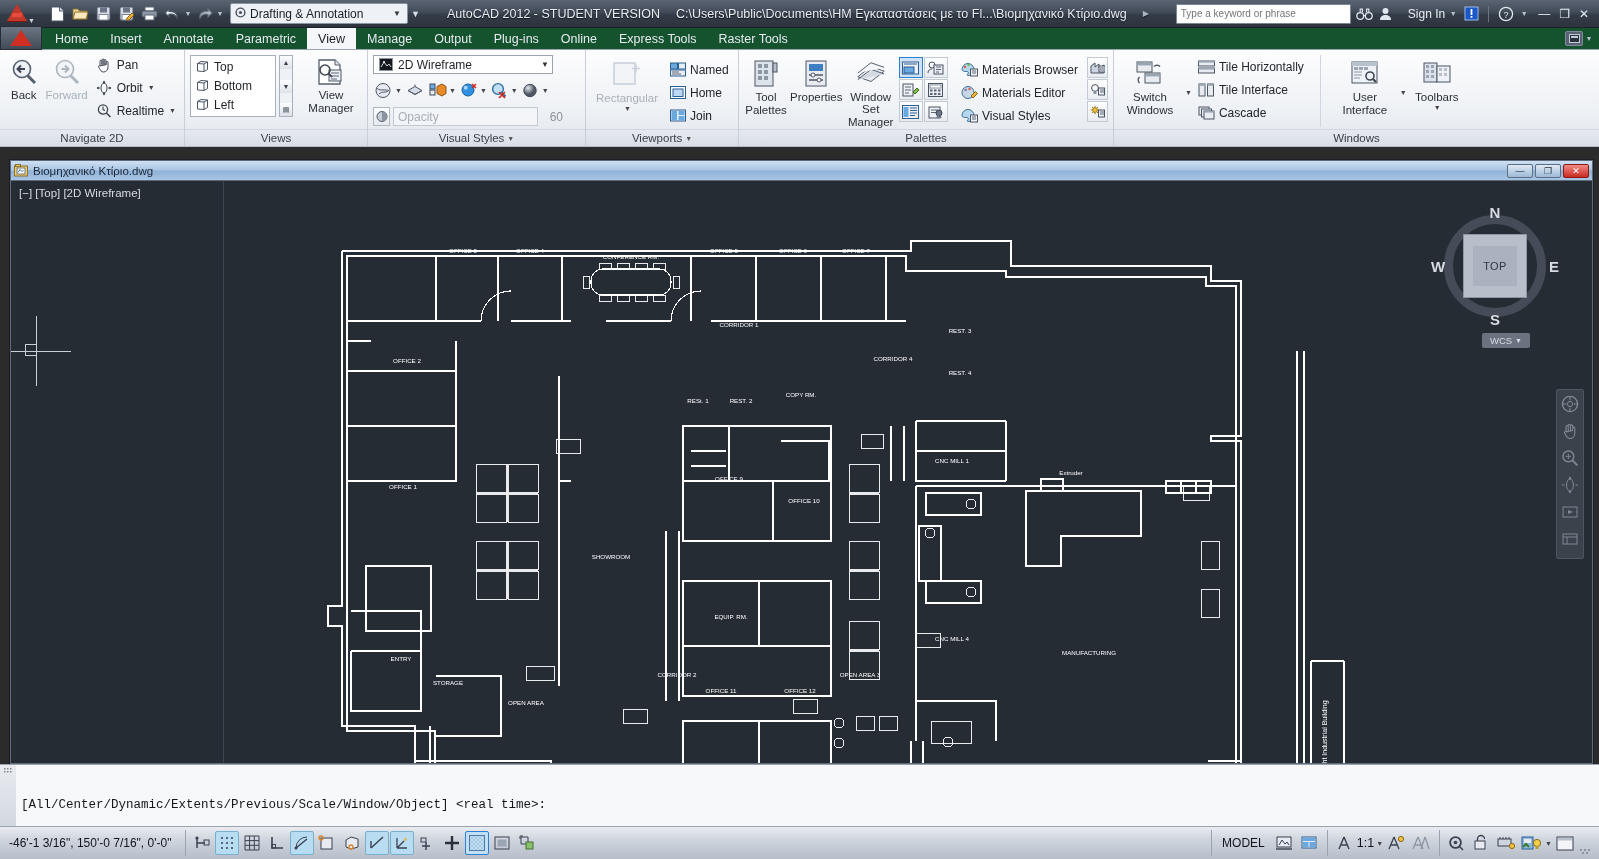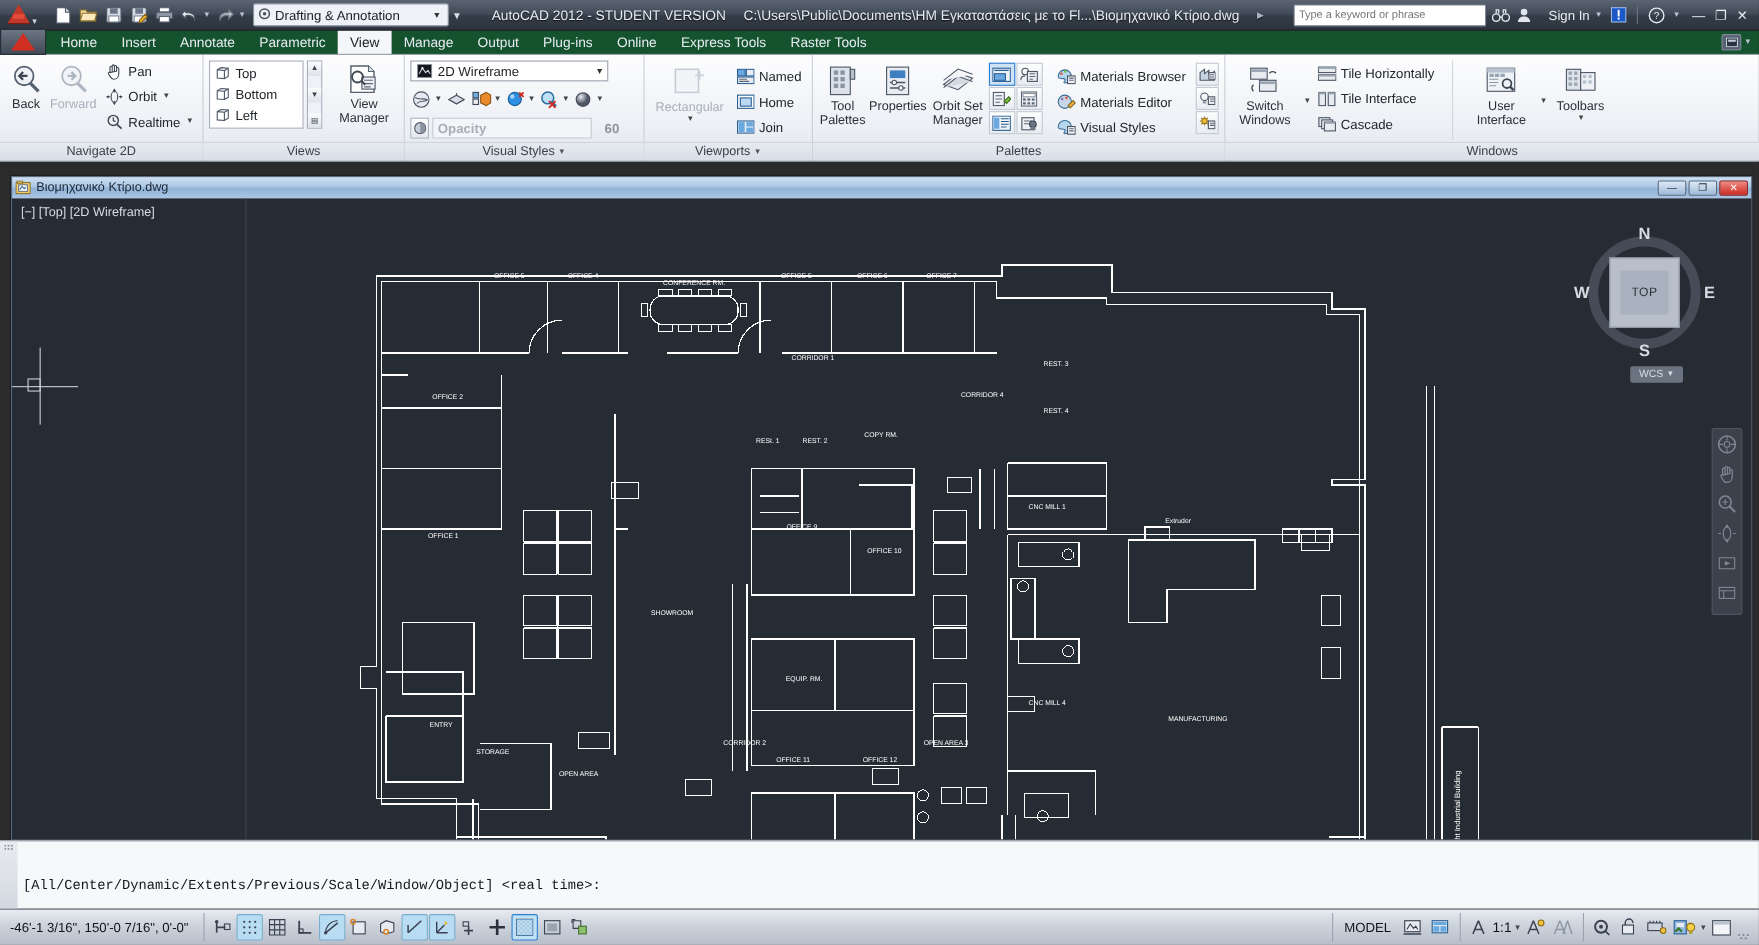--- a/index.html
+++ b/index.html
@@ -138,21 +138,21 @@
   }
   .scroller .sb{ width:12px;height:13px;display:flex;align-items:center;justify-content:center;font-size:7px;color:#3b4149;background:linear-gradient(180deg,#fbfcfd,#dde2e9);}
 
   .vs-combo{
     width:180px;height:19px;border:1px solid #9aa3ae;background:#fff;display:flex;
     align-items:center;padding:0 3px;font-size:12px;color:#1d2126;gap:4px;
   }
   .vs-combo .dd{ margin-left:auto;font-size:8px;color:#333; }
   .vs-icons{ display:flex; align-items:center; gap:1px; margin-top:3px; }
   .vs-ibtn{ display:flex;align-items:center; padding:1px; }
-  .op-row{ display:flex;align-items:center;gap:3px;margin-top:3px;font-weight:bold; }
+  .op-row{ display:flex;align-items:center;gap:3px;margin-top:3px; }
   .op-field{
     width:145px;height:19px;border:1px solid #c3cad3;background:#f3f5f8;
     display:flex;align-items:center;padding:0 4px;font-size:12px;color:#a8aeb7;
   }
   .op-val{ font-size:12px;color:#8d939c;width:22px;text-align:right; }
 
   .grid3{ display:grid; grid-template-columns:repeat(2,24px); grid-template-rows:repeat(3,21px); gap:1px; margin-top:2px;}
   .gcell{ border:1px solid #c3cad3;background:linear-gradient(180deg,#fdfefe,#e8ecf1);display:flex;align-items:center;justify-content:center;}
   .gcell.sel{ border:1px solid #2f7fd0; background:#cfe3f8; }
   .colstack{ display:flex;flex-direction:column;gap:1px;margin-top:2px; }
@@ -690,21 +690,21 @@
           <span>Properties</span>
         </div>
         <div class="bigbtn" style="width:62px">
           <span class="icoL">
             <svg width="34" height="28" viewBox="0 0 34 28">
                 <path d="M3 17 17 6l14 5-14 11z" fill="#e8ecf1" stroke="#4c5564"></path>
                 <path d="M3 20 17 9l14 5" fill="#d4dae2" stroke="#4c5564"></path>
                 <path d="M3 13 17 2l14 5" fill="#f4f6f9" stroke="#4c5564"></path>
               </svg>
           </span>
-          <span>Orbit Set</span>
+          <span>Window Set</span>
           <span>Manager</span>
         </div>
         <div class="grid3">
           <div class="gcell sel">
             <svg width="17" height="14" viewBox="0 0 17 14">
                 <rect x="0.5" y="1" width="16" height="12" fill="#eef2f7" stroke="#2a5f94"></rect>
                 <rect x="2" y="6" width="10" height="6" fill="#6aa9e0" stroke="#2a5f94"></rect>
                 <path d="M2 3h13" stroke="#2a5f94"></path>
               </svg>
           </div>

